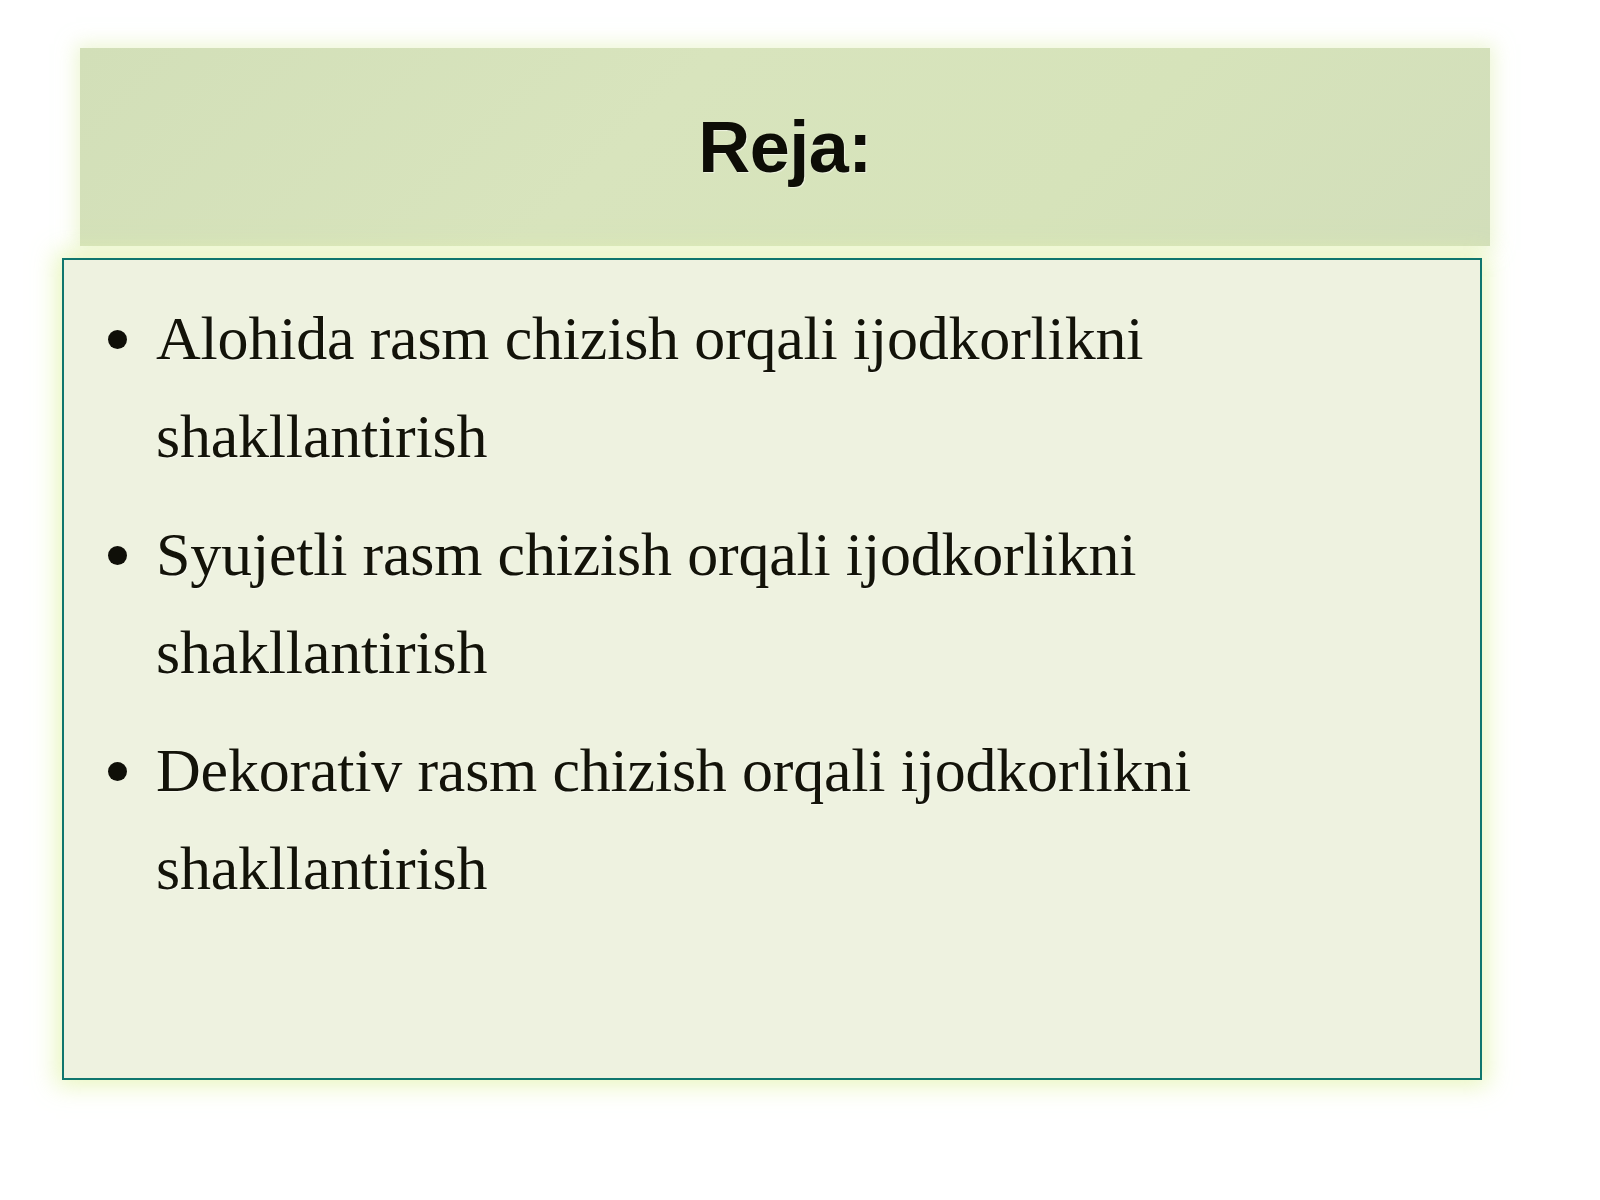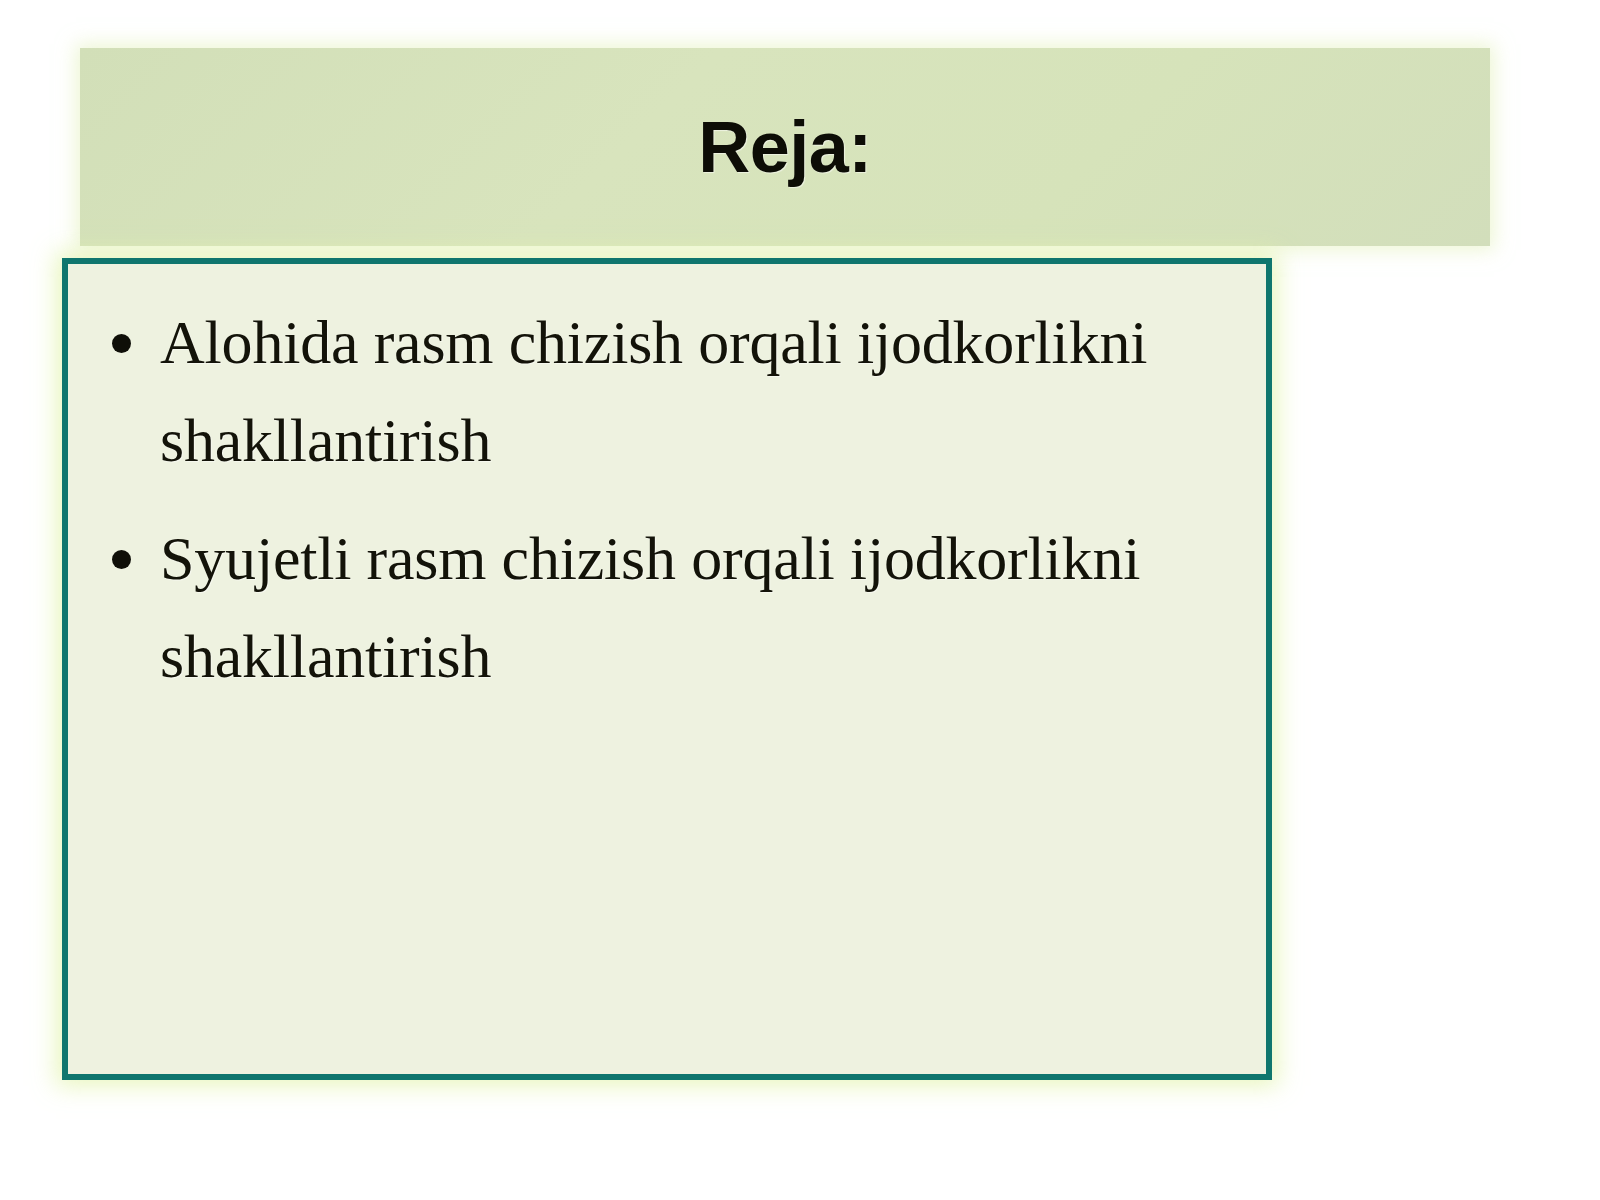--- a/index.html
+++ b/index.html
@@ -50,24 +50,24 @@
     text-shadow: 1px 1px 1px rgba(255,255,255,0.55);
     margin: 0;
     padding: 0;
   }
 
   
   .body-plate {
     position: absolute;
     left: 62px;
     top: 258px;
-    width: 1210px;
+    width: 1420px;
     height: 822px;
     background: #eef2e0;
-    border: 6px solid #0f766e;
+    border: 2px solid #0f766e;
     box-shadow: 0 0 22px 6px rgba(226, 243, 170, 0.75);
     box-sizing: border-box;
     padding: 30px 18px 20px 24px;
   }
 
   .bullet-list {
     list-style: none;
     margin: 0;
     padding: 0;
   }
@@ -116,17 +116,21 @@
       <li class="bullet-item">
         <span class="bullet-marker"></span>
         <span class="bullet-text">Alohida rasm chizish orqali ijodkorlikni shakllantirish</span>
       </li>
 
       <li class="bullet-item">
         <span class="bullet-marker"></span>
         <span class="bullet-text">Syujetli rasm chizish orqali ijodkorlikni shakllantirish</span>
       </li>
 
+      <li class="bullet-item">
+        <span class="bullet-marker"></span>
+        <span class="bullet-text">Dekorativ rasm chizish orqali ijodkorlikni shakllantirish</span>
+      </li>
 
     </ul>
   </div>
 
 </div>
 
 </body></html>

